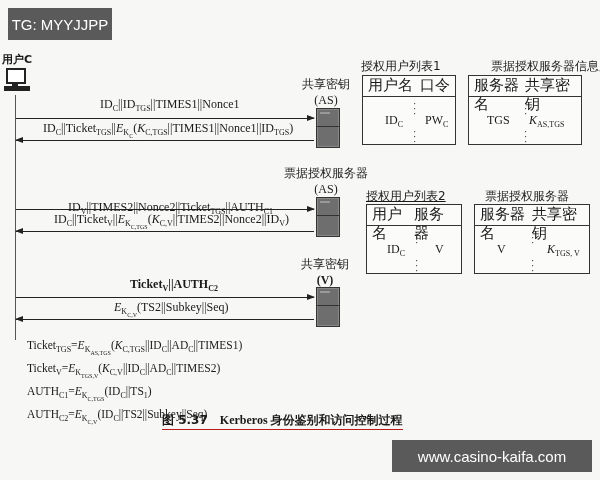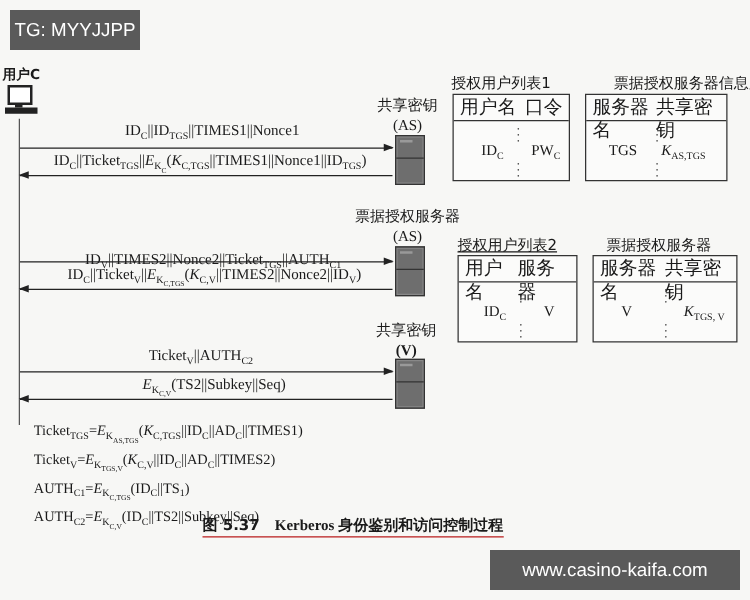--- a/index.html
+++ b/index.html
@@ -90,21 +90,21 @@
 <div class="abs msg" style="left:68px;top:200px;">
   ID<sub>V</sub>||TIMES2||Nonce2||Ticket<sub>TGS</sub>||AUTH<sub>C1</sub>
 </div>
 <div class="abs arrow-line arrow-r" style="left:16px;top:209px;width:298px;"></div>
 
 <div class="abs msg" style="left:54px;top:212px;">
   ID<sub>C</sub>||Ticket<sub>V</sub>||<i>E</i><sub>K<sub style="font-size:6px;">C,TGS</sub></sub>(<i>K</i><sub>C,V</sub>||TIMES2||Nonce2||ID<sub>V</sub>)
 </div>
 <div class="abs arrow-line arrow-l" style="left:16px;top:231px;width:298px;"></div>
 
-<div class="abs msg" style="left:119px;top:277px;">
+<div class="abs msg" style="left:130px;top:277px;font-weight:bold;">
   Ticket<sub>V</sub>||AUTH<sub>C2</sub>
 </div>
 <div class="abs arrow-line arrow-r" style="left:16px;top:297px;width:298px;"></div>
 
 <div class="abs msg" style="left:114px;top:300px;">
   <i>E</i><sub>K<sub style="font-size:6px;">C,V</sub></sub>(TS2||Subkey||Seq)
 </div>
 <div class="abs arrow-line arrow-l" style="left:16px;top:319px;width:298px;"></div>
 
 <div class="abs tbl-title cjk" style="left:361px;top:58px;">授权用户列表1</div>

